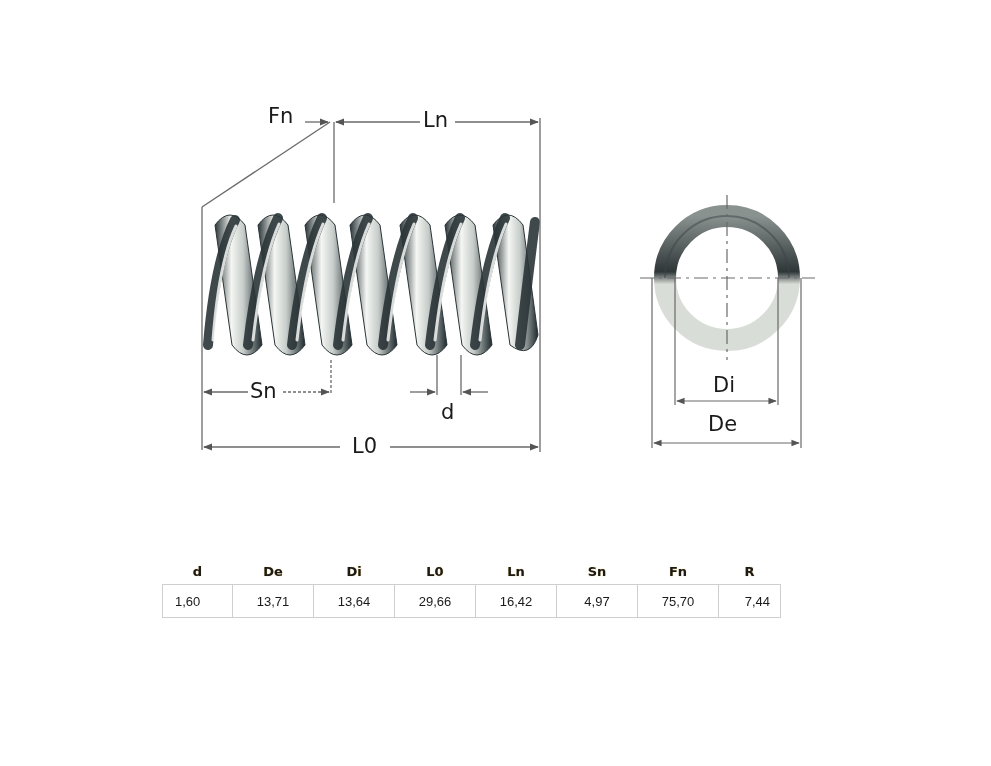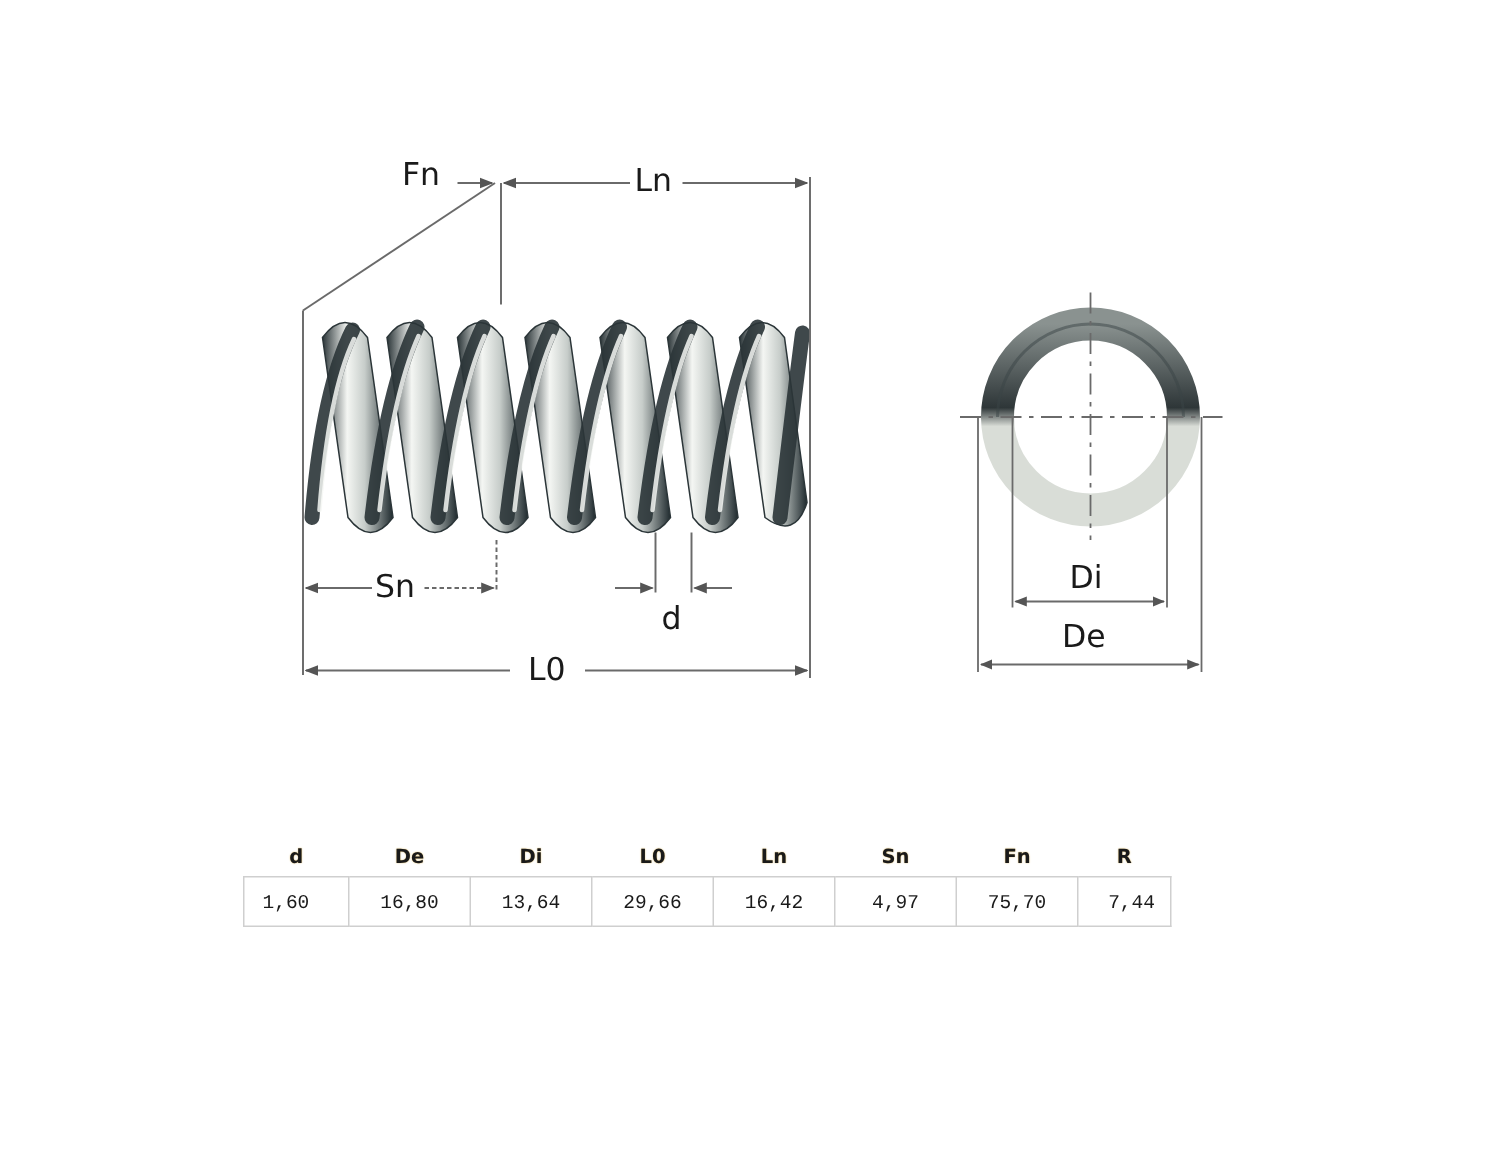--- a/index.html
+++ b/index.html
@@ -3,21 +3,21 @@
   <meta charset="utf-8">
   <style>
     html, body { margin: 0; padding: 0; background: #ffffff; }
     body { width: 991px; height: 766px; position: relative; overflow: hidden; font-family: "DejaVu Sans", sans-serif; }
     .diagram { position: absolute; left: 0; top: 0; width: 991px; height: 500px; }
     .diagram svg { position: absolute; left: 0; top: 0; }
     .lbl { position: absolute; font-family: "DejaVu Sans", sans-serif; font-size: 21px; color: #1a1a1a; line-height: 1; }
     .spec-table { position: absolute; left: 162px; top: 558px; border-collapse: collapse; }
     .spec-table th { font-family: "DejaVu Sans", sans-serif; font-weight: bold; font-size: 13px; color: #1a1a1a; text-shadow: 0 0 1px #d8b050; padding: 0; height: 26px; text-align: center; }
     .spec-table .units td { font-family: "DejaVu Sans", sans-serif; font-size: 9px; color: #3a3a2a; text-shadow: 0 0 1px #d8b050; height: 30px; text-align: center; vertical-align: middle; padding: 0; }
-    .spec-table .vals td { font-family: Liberation Mono, monospace; font-size: 13px; color: #1a1a1a; height: 32px; border: 1px solid #cfcfcf; text-align: center; padding: 0; }
+    .spec-table .vals td { font-family: Liberation Sans, sans-serif; font-size: 13px; color: #1a1a1a; height: 32px; border: 1px solid #cfcfcf; text-align: center; padding: 0; }
     .spec-table .vals td.first { text-align: left; padding-left: 12px; }
     .spec-table .vals td.last { text-align: right; padding-right: 10px; margin-left: 13px; }
   </style>
 </head>
 <body>
 
 <div class="diagram">
   <svg width="991" height="500" viewBox="0 0 991 500">
     <defs>
       <linearGradient id="coilGrad" x1="0" y1="0" x2="1" y2="0">
@@ -126,21 +126,21 @@
       <th style="width:81px">L0</th>
       <th style="width:81px">Ln</th>
       <th style="width:81px">Sn</th>
       <th style="width:81px">Fn</th>
       <th style="width:62px">R</th>
     </tr>
   </thead>
   <tbody>
     <tr class="vals">
       <td class="first">1,60</td>
-      <td>16,80</td>
+      <td>13,71</td>
       <td>13,64</td>
       <td>29,66</td>
       <td>16,42</td>
       <td>4,97</td>
       <td>75,70</td>
       <td class="last">7,44</td>
     </tr>
   </tbody>
 </table>
 

